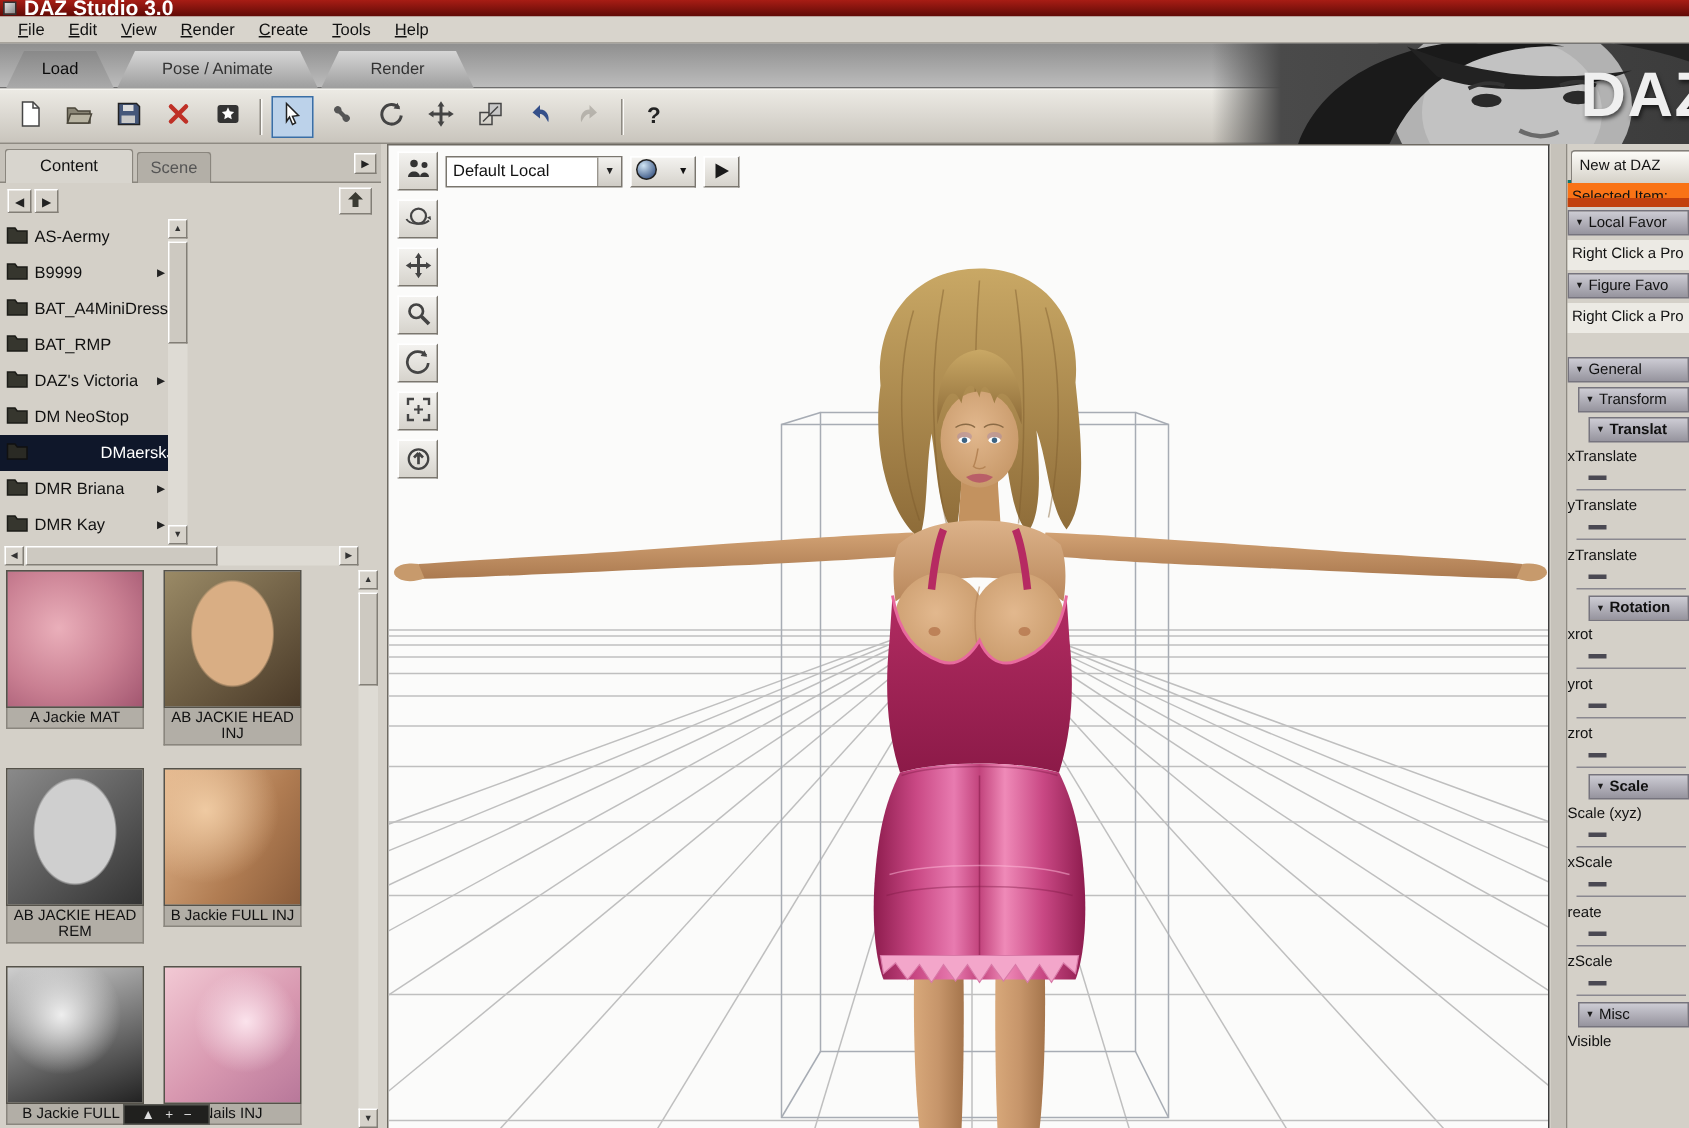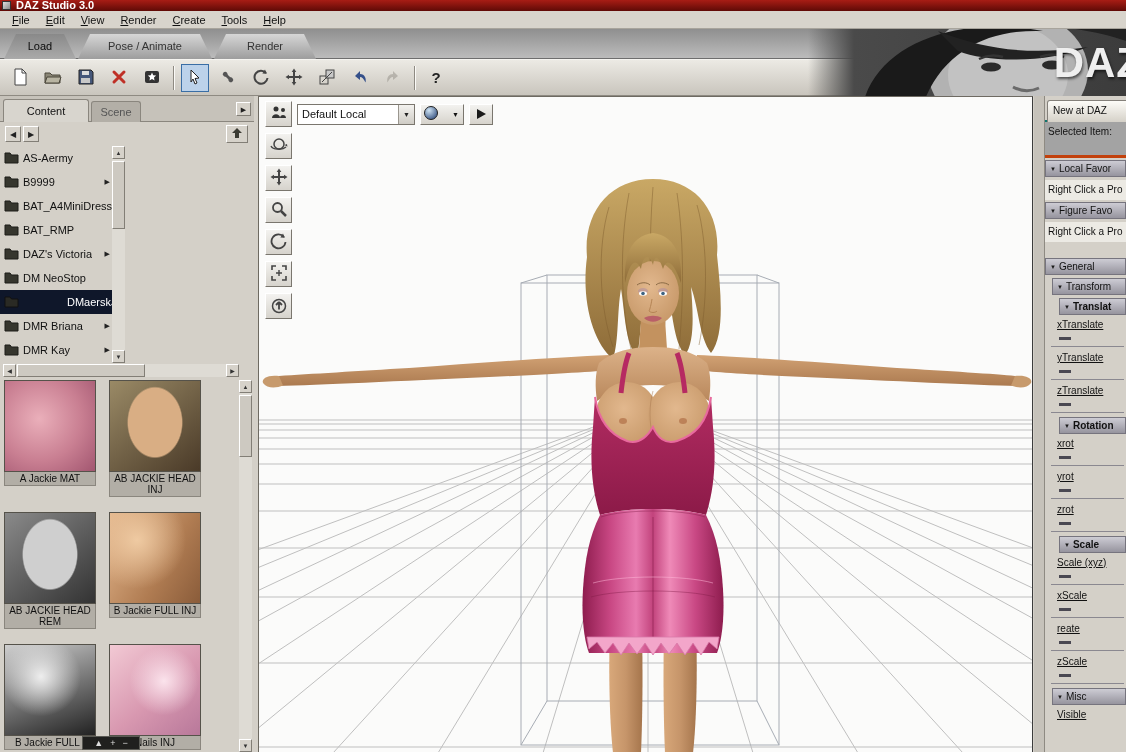--- a/index.html
+++ b/index.html
@@ -5,21 +5,21 @@
   * { box-sizing: border-box; margin: 0; padding: 0; }
   html,body { width:1126px; height:752px; overflow:hidden; }
   body { font-family:"Liberation Sans", sans-serif; font-size:11px; color:#111; }
   #app { position:relative; width:1126px; height:752px; background:#d4d0c8; overflow:hidden; }
 
   
   #titlebar { position:absolute; left:0; top:0; width:1126px; height:11px;
     background:linear-gradient(#a81d15,#5f0a06); color:#fff; overflow:hidden; }
   #titlebar .appico { position:absolute; left:2px; top:1px; width:9px; height:9px;
     background:linear-gradient(135deg,#e0e0e0,#888); border:1px solid #333; }
-  #titlebar .ttext { position:absolute; left:16px; top:0; font-size:11px; font-weight:bold; line-height:11px; }
+  #titlebar .ttext { position:absolute; left:16px; top:0; font-size:14px; font-weight:bold; line-height:11px; }
 
   
   #menubar { position:absolute; left:0; top:11px; width:1126px; height:18px;
     background:#d8d4cc; border-bottom:1px solid #a8a49c; display:flex; align-items:center; padding-left:4px; }
   .mitem { padding:2px 8px; cursor:default; }
   .mitem u { text-decoration:underline; }
 
   
   #tabrow { position:absolute; left:0; top:29px; width:1126px; height:30px;
     background:linear-gradient(#8f8f8f,#bcbcbc); border-bottom:1px solid #6e6e6e; }
@@ -120,30 +120,30 @@
 
   
   #rgutter { position:absolute; left:1034px; top:96px; width:11px; height:656px; background:#c6c2ba;
     border-right:1px solid #8e8a82; }
 
   
   #rightpanel { position:absolute; left:1045px; top:96px; width:81px; height:656px; background:#d4d0c8; overflow:hidden; }
   .rtabrow { position:relative; height:26px; border-bottom:2px solid #0f766e; }
   .rtab { position:absolute; left:2px; top:4px; width:90px; height:22px; background:linear-gradient(#fdfcf8,#d5d1c8);
     border:1px solid #84807a; border-bottom:none; border-radius:3px 3px 0 0; font-size:10px; padding:4px 5px; white-space:nowrap; overflow:hidden; }
-  .selrow { height:36px; background:#a3a3a3; border-bottom:3px solid #c2410c; font-size:10px; padding:4px 3px; white-space:nowrap; overflow:hidden; }
+  .selrow { height:16px; background:#f97316; border-bottom:6px solid #c2410c; font-size:10px; padding:4px 3px; white-space:nowrap; overflow:hidden; }
   .phead { height:17px; background:linear-gradient(#cdccd4,#96949e); border:1px solid #76747e;
     display:flex; align-items:center; gap:3px; padding-left:4px; font-size:10px; margin:2px 0 3px 0;
     white-space:nowrap; overflow:hidden; }
   .phead .tri { font-size:6px; color:#1a1a1a; }
   .ind1 { margin-left:7px; } .ind2 { margin-left:14px;font-weight:bold; }
   .phint { font-size:10px; padding:4px 3px 5px 3px; background:#eceae4; white-space:nowrap; overflow:hidden; }
   .pspacer { height:14px; }
   .param { margin-bottom:4px; }
-  .plabel { font-size:10px; margin-left:12px; height:14px; line-height:14px; white-space:nowrap; overflow:hidden;text-decoration:underline; }
+  .plabel { font-size:10px; height:14px; line-height:14px; white-space:nowrap; overflow:hidden; }
   .pslider { position:relative; height:15px; margin:0 2px 0 6px; border-bottom:1px solid #8a8890; }
   .pthumb { position:absolute; left:8px; top:5px; width:12px; height:3px; background:#4a4852; }
 </style>
 </head>
 <body>
 
 <div id="app">
 
   <div id="titlebar">
     <span class="appico"></span>

